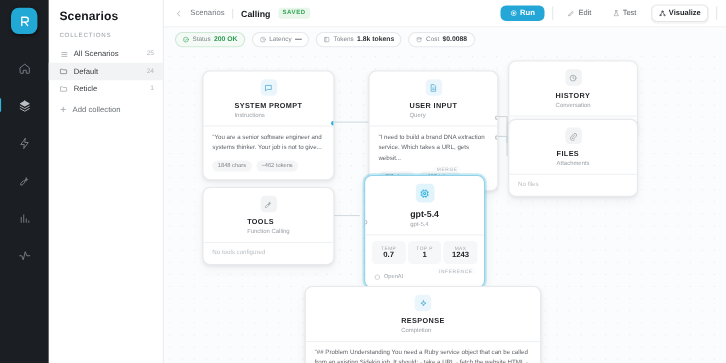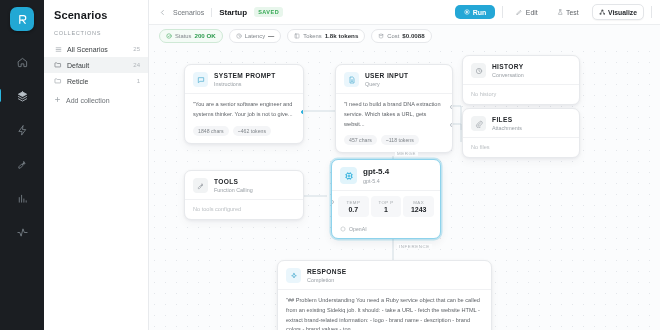--- a/index.html
+++ b/index.html
@@ -160,20 +160,21 @@
     position: absolute;
     background: #fff;
     border: 1px solid #e7e9ec;
     border-radius: 7px;
     box-shadow: 0 1px 3px rgba(16,24,40,.06), 0 4px 10px rgba(16,24,40,.04);
     overflow: hidden;
   }
   .node-head {
     display: flex; align-items: center; gap: 6px;
     padding: 7px 8px 6px 8px;
+    flex-direction: column;
   }
   .node-ico {
     width: 15px; height: 15px; border-radius: 4px;
     background: #eaf6fc;
     display: flex; align-items: center; justify-content: center;
     flex: 0 0 15px;
   }
   .node-ico.grey { background: #f1f3f4; }
   .node-ico.model { background: #e1f4fb; }
   .node-tt { min-width: 0; }
@@ -325,21 +326,21 @@
   <div class="main">
 
     <div class="topbar">
       <span class="crumb-back">
         <svg width="7" height="7" viewBox="0 0 24 24" fill="none" stroke="#9aa0a6" stroke-width="2.4" stroke-linecap="round" stroke-linejoin="round">
           <path d="M15 5l-7 7 7 7"></path>
         </svg>
       </span>
       <span class="crumb-link">Scenarios</span>
       <span class="crumb-sep"></span>
-      <span class="crumb-cur">Startup</span>
+      <span class="crumb-cur">Calling</span>
       <span class="saved-badge">SAVED</span>
 
       <span class="spacer"></span>
 
       <span class="btn-run">
         <svg width="6" height="6" viewBox="0 0 24 24" fill="none" stroke="#fff" stroke-width="2.4" stroke-linejoin="round">
           <circle cx="12" cy="12" r="9"></circle>
             <path d="M10 8l6 4-6 4z" fill="#fff"></path>
         </svg>
         <span>Run</span>

